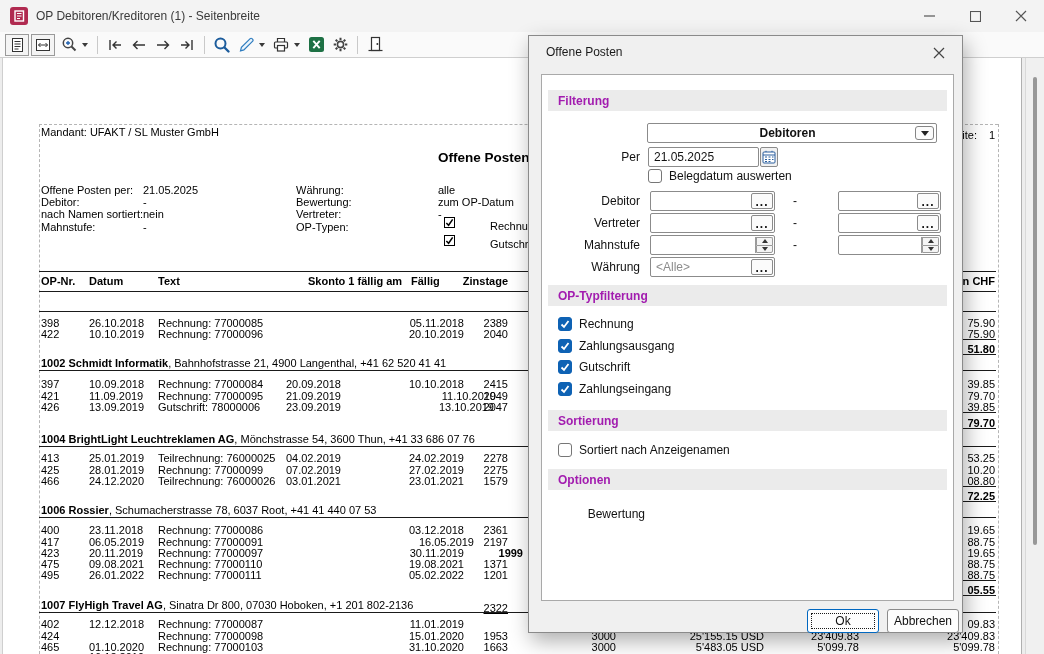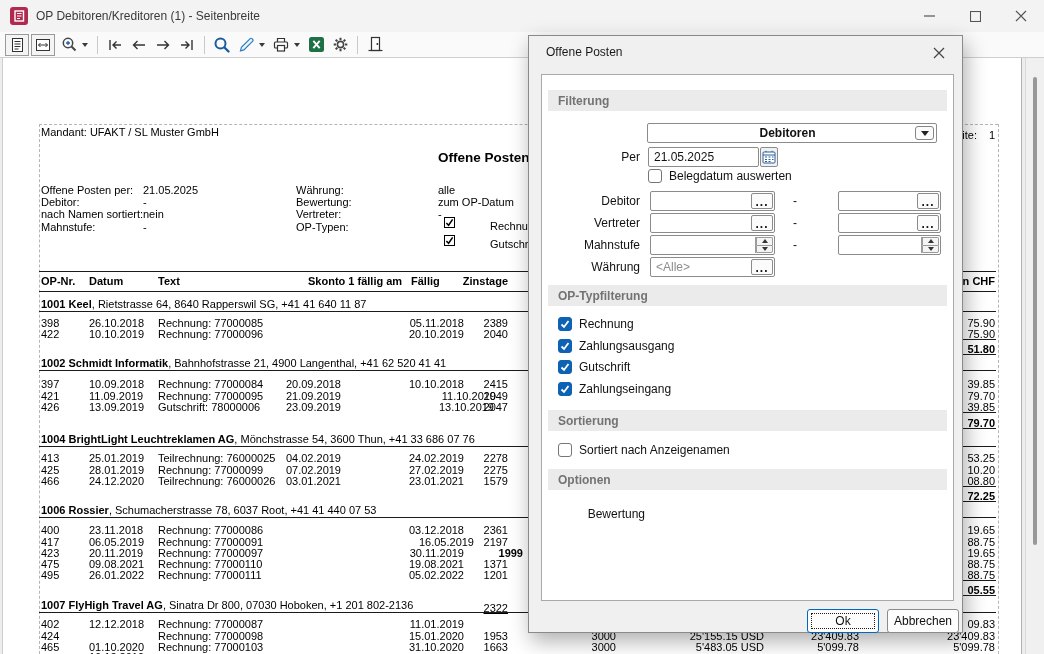--- a/index.html
+++ b/index.html
@@ -31,21 +31,21 @@
   .rcb{position:absolute;width:11px;height:11px;border:1.3px solid #000;display:flex;align-items:center;justify-content:center;box-sizing:border-box}
   .vscroll{position:absolute;right:0;top:0;width:18px;height:596px;background:#f0f0f0;border-left:1px solid #d9d9d9}
   .vthumb{position:absolute;left:7px;width:4px;top:19px;height:468px;background:#989898;border-radius:2px}
   
   .dialog{position:absolute;left:528px;top:35px;width:435px;height:598px;background:#f0f0f0;
     border:1px solid #8a8a8a;box-sizing:border-box;box-shadow:3px 8px 20px rgba(0,0,0,.32);font-size:12px}
   .dlg-title{position:absolute;left:17px;top:9px;font-size:12px;color:#1a1a1a}
   .dlg-close{position:absolute;right:8px;top:5px;width:30px;height:24px;display:flex;align-items:center;justify-content:center}
   .gb{position:absolute;left:12px;top:38px;width:413px;height:527px;background:#fff;border:1px solid #a9a9a9;box-sizing:border-box}
   .band{position:absolute;left:6px;width:399px;height:21px;background:#ebebeb;display:flex;align-items:center;
-    padding-left:10px;font-weight:700;box-sizing:border-box;color:#737373}
+    padding-left:10px;font-weight:700;box-sizing:border-box;color:#a21caf}
   .dlab{position:absolute;height:20px;line-height:20px;text-align:right}
   .fld{position:absolute;height:20px;background:#fff;border:1px solid #8b8b8b;border-radius:2px;box-sizing:border-box;
     display:flex;align-items:center;padding-left:5px;font-size:12px}
   .ell{position:absolute;right:1px;top:1px;bottom:1px;width:22px;border:1px solid #8b8b8b;border-radius:2px;background:#fbfbfb;
     display:flex;align-items:flex-end;justify-content:center;font-weight:700;letter-spacing:1px;line-height:11px;box-sizing:border-box}
   .dd-btn{position:absolute;right:2px;top:2px;width:19px;height:14px;border:1px solid #858585;border-radius:3px;background:#fbfbfb;
     display:flex;align-items:center;justify-content:center;box-sizing:border-box}
   .tri-dn{width:0;height:0;border-left:4px solid transparent;border-right:4px solid transparent;border-top:5px solid #222}
   .tri-up-s{width:0;height:0;border-left:3px solid transparent;border-right:3px solid transparent;border-bottom:4px solid #333}
   .tri-dn-s{width:0;height:0;border-left:3px solid transparent;border-right:3px solid transparent;border-top:4px solid #333}
@@ -227,21 +227,20 @@
         <div class="rt" style="left: 487px; top: 180px;">Gutschrift</div>
         <div class="rule" style="left: 36px; top: 213px; width: 957px;"></div>
         <div class="rule" style="left: 36px; top: 233px; width: 957px;"></div>
         <div class="rt b" style="left: 38px; top: 217px;">OP-Nr.</div>
         <div class="rt b" style="left: 86px; top: 217px;">Datum</div>
         <div class="rt b" style="left: 155px; top: 217px;">Text</div>
         <div class="rt b" style="left: 305px; top: 217px;">Skonto 1 fällig am</div>
         <div class="rt b" style="left: 408px; top: 217px;">Fällig</div>
         <div class="rt ra b" style="left: 285px; top: 217px; width: 220px;">Zinstage</div>
         <div class="rt ra b" style="left: 772px; top: 217px; width: 220px;">in CHF</div>
-        <div class="rt" style="left: 38px; top: 240px;"><span style="font-weight: 700;">1001 Keel</span><span>, Rietstrasse 64, 8640 Rapperswil SG, +41 41 640 11 87</span></div>
         <div class="rule" style="left: 36px; top: 253px; width: 957px;"></div>
         <div class="rt" style="left: 38px; top: 259px;">398</div>
         <div class="rt" style="left: 86px; top: 259px;">26.10.2018</div>
         <div class="rt" style="left: 155px; top: 259px;">Rechnung: 77000085</div>
         <div class="rt ra" style="left: 241px; top: 259px; width: 220px;">05.11.2018</div>
         <div class="rt ra" style="left: 285px; top: 259px; width: 220px;">2389</div>
         <div class="rt ra" style="left: 772px; top: 259px; width: 220px;">75.90</div>
         <div class="rt" style="left: 38px; top: 270px;">422</div>
         <div class="rt" style="left: 86px; top: 270px;">10.10.2019</div>
         <div class="rt" style="left: 155px; top: 270px;">Rechnung: 77000096</div>

